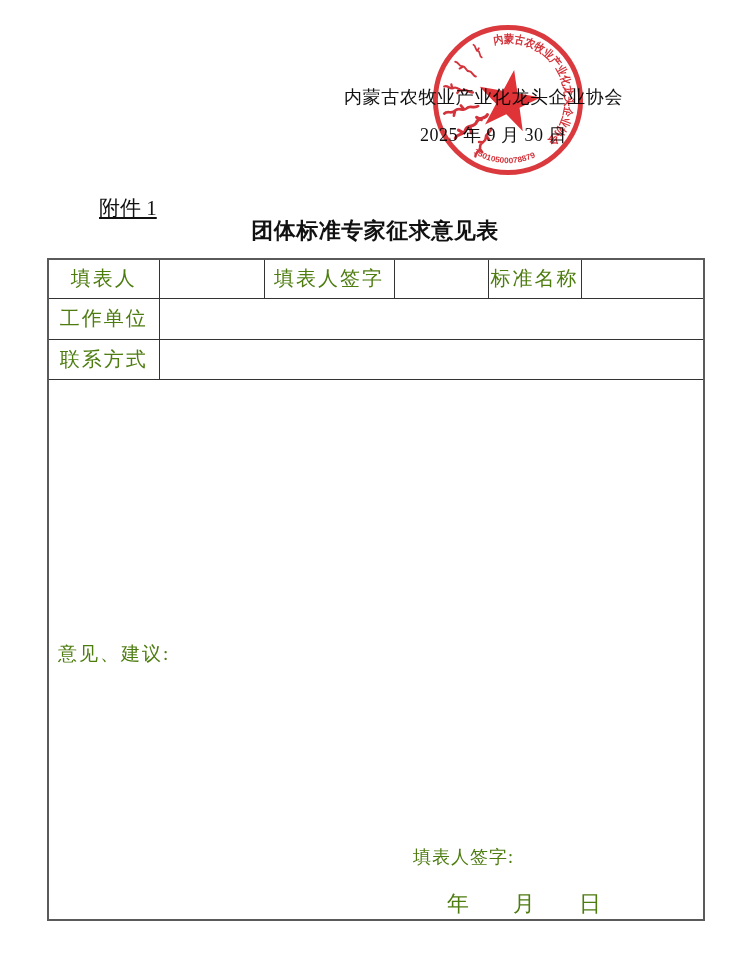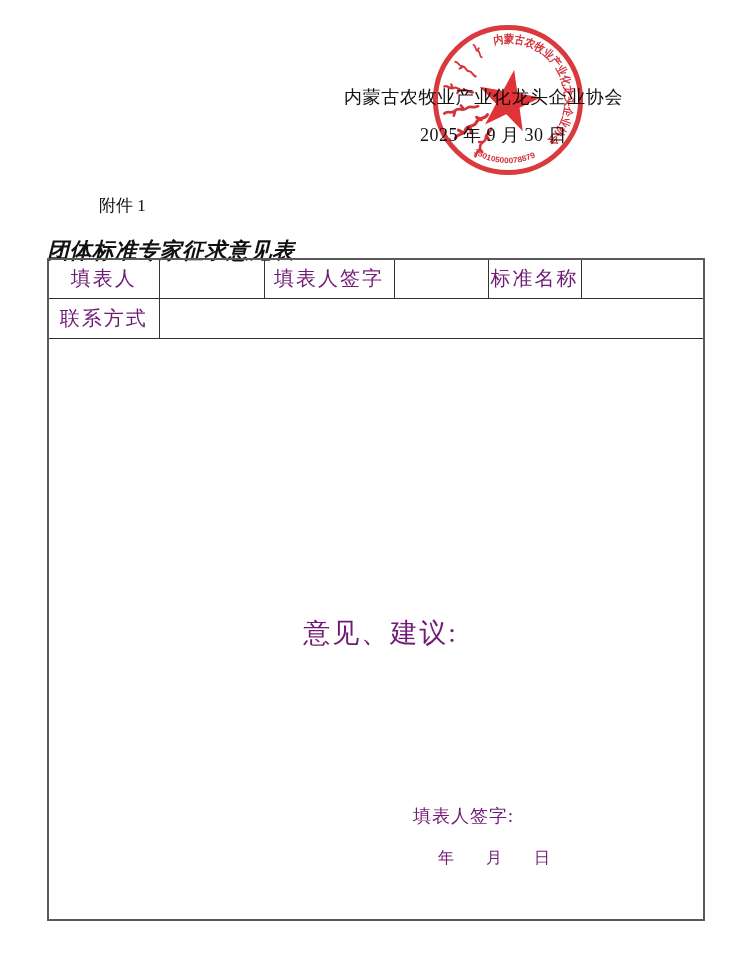--- a/index.html
+++ b/index.html
@@ -3,40 +3,40 @@
 <meta charset="utf-8">
 <style>
   html,body{margin:0;padding:0;background:#fff;}
   .page{
     position:relative;width:747px;height:955px;background:#ffffff;overflow:hidden;
     font-family:"Liberation Serif","DejaVu Serif",serif;color:#111;
   }
   .abs{position:absolute;}
   .org-line{left:344px;top:85px;font-size:18px;letter-spacing:0.6px;white-space:nowrap;}
   .date-line{left:420px;top:123px;font-size:18px;letter-spacing:0.5px;white-space:nowrap;}
-  .attachment{left:99px;top:194px;font-size:17px;}
-  .form-title{left:47px;top:236px;width:656px;font-size:22px;font-weight:bold;letter-spacing:0.5px;font-style:italic;}
+  .attachment{left:99px;top:194px;font-size:21px;text-decoration:underline;}
+  .form-title{left:47px;top:216px;width:656px;text-align:center;font-size:22px;font-weight:bold;letter-spacing:0.5px;}
   .seal{
     left:429px;top:21px;width:158px;height:158px;
     mix-blend-mode:multiply;opacity:0.92;pointer-events:none;
   }
   table.form{
     position:absolute;left:47px;top:258px;width:656px;height:663px;
     border-collapse:collapse;table-layout:fixed;
     border:2px solid #5a5a5a;
   }
   table.form td{
-    border:1px solid #333;padding:0;font-size:20px;color:#701a75;
+    border:1px solid #333;padding:0;font-size:20px;color:#4d7c0f;
     letter-spacing:2px;vertical-align:middle;overflow:hidden;
   }
   td.lbl{text-align:center;}
   td.big{position:relative;vertical-align:top;letter-spacing:1px;}
-  .comments-label{padding:9px 0 0 9px;font-size:27px;text-align:center;}
+  .comments-label{padding:9px 0 0 9px;font-size:19px;}
   .sign-label{position:absolute;left:364px;top:465px;font-size:18px;letter-spacing:1px;white-space:nowrap;}
-  .date-label{position:absolute;left:389px;top:509px;font-size:16px;letter-spacing:0px;white-space:nowrap;}
+  .date-label{position:absolute;left:398px;top:509px;font-size:22px;letter-spacing:0px;white-space:nowrap;}
   .seal-text{font-family:"Liberation Sans","DejaVu Sans",sans-serif;font-weight:bold;}
 </style>
 </head>
 <body>
 
 <div class="page">
 
   <div class="abs org-line">内蒙古农牧业产业化龙头企业协会</div>
   <div class="abs date-line">2025 年 9 月 30 日</div>
 
@@ -83,20 +83,24 @@
     </colgroup>
     <tbody>
         <tr style="height:39px">
       <td class="lbl">填表人</td>
       <td></td>
       <td class="lbl">填表人签字</td>
       <td></td>
       <td class="lbl">标准名称</td>
       <td></td>
     </tr>
+    <tr style="height:41px">
+      <td class="lbl">工作单位</td>
+      <td colspan="5"></td>
+    </tr>
     <tr style="height:40px">
       <td class="lbl">联系方式</td>
       <td colspan="5"></td>
     </tr>
     <tr>
       <td colspan="6" class="big">
         <div class="comments-label">意见、建议:</div>
         <div class="sign-label">填表人签字:</div>
         <div class="date-label">年　　月　　日</div>
       </td>

